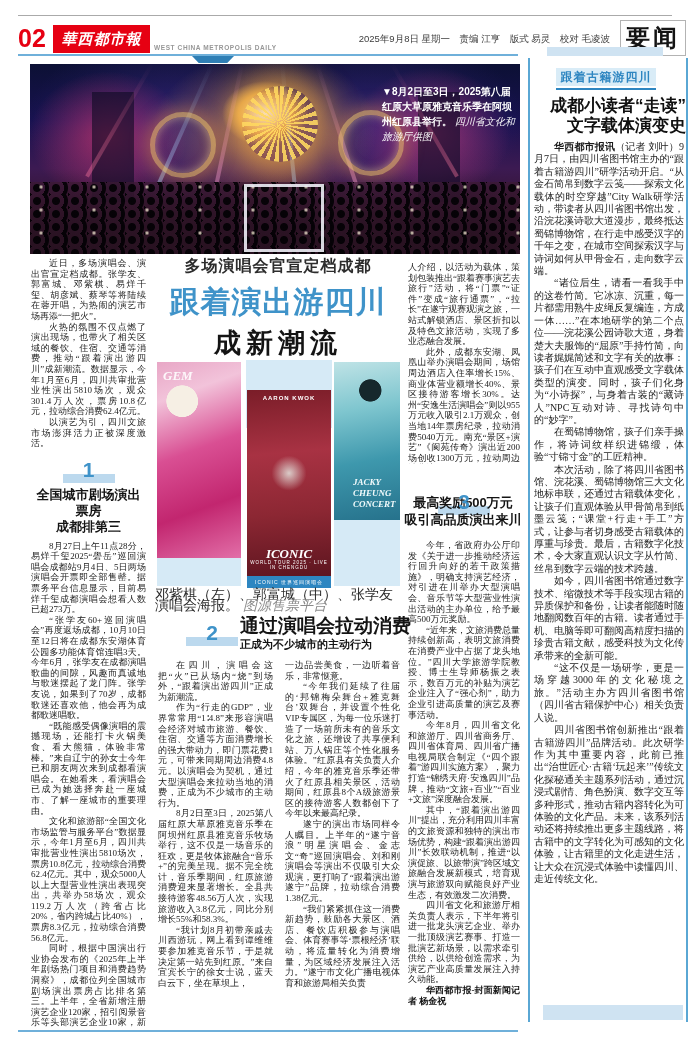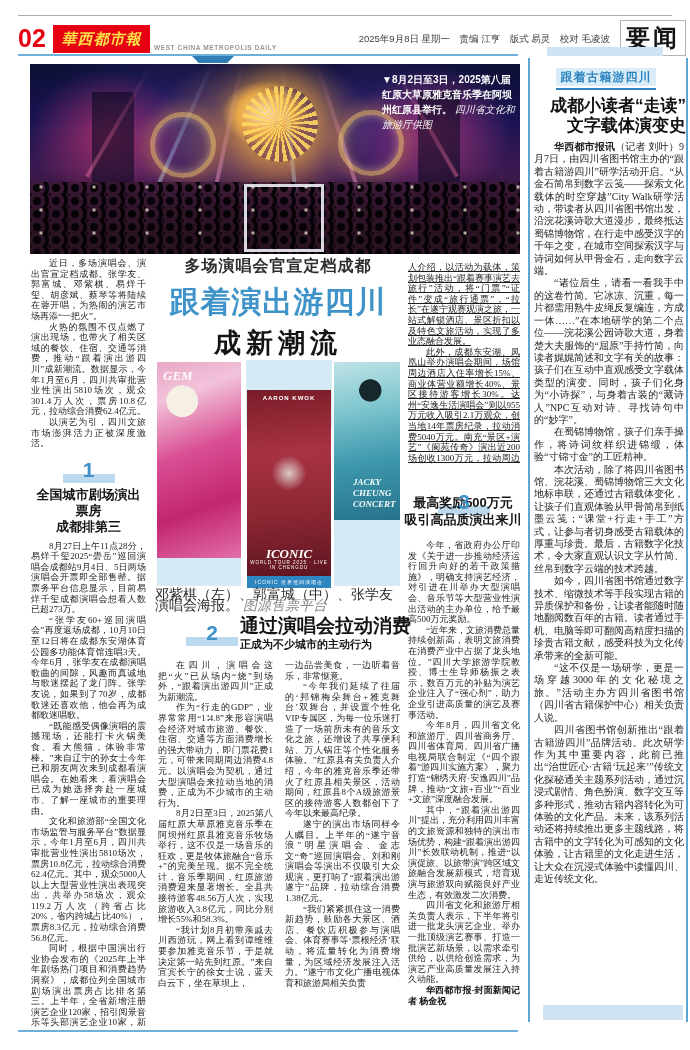--- a/index.html
+++ b/index.html
@@ -5,21 +5,21 @@
   html,body{margin:0;padding:0;background:#e9e9e9;}
   .page{position:relative;width:690px;height:1050px;background:#ffffff;margin:0 auto;
         overflow:hidden;font-family:"Liberation Serif",serif;color:#1c1c1c;}
   .abs{position:absolute;}
   .sans{font-family:"Liberation Sans",sans-serif;}
 
   
   .toprule{left:18px;top:15px;width:654px;height:1px;background:#aaaaaa;}
   .pagenum{left:18px;top:24px;font:bold 25px "Liberation Sans",sans-serif;color:#e60012;}
   .redbox{left:53px;top:25px;width:97px;height:28px;background:#e60012;display:flex;align-items:center;justify-content:center;}
-  .redbox span{font:bold italic 15px "Liberation Serif",serif;color:#fde047;letter-spacing:1px;}
+  .redbox span{font:bold italic 15px "Liberation Serif",serif;color:#ffffff;letter-spacing:1px;}
   .enname{left:154px;top:44px;font:bold 6.5px "Liberation Sans",sans-serif;color:#979797;letter-spacing:.6px;}
   .dateline{left:280px;top:33px;width:330px;text-align:right;font:9.5px "Liberation Sans",sans-serif;color:#3d3d3d;}
   .yaowen{left:620px;top:20px;width:64px;height:34px;border:1px solid #b3b3b3;display:flex;align-items:center;justify-content:center;
           font:bold 24px "Liberation Sans",sans-serif;color:#141414;letter-spacing:3px;}
 
   
   .mainbox-top{left:18px;top:54px;width:500px;height:2px;background:#6fb0da;}
   .mainbox-tab{left:192px;top:56px;width:42px;height:7px;background:#2f7fb5;clip-path:polygon(0 0,100% 0,84% 100%,16% 100%);}
   .mainbox-bottom{left:18px;top:1030px;width:500px;height:2px;background:#6fb0da;}
 
@@ -41,21 +41,21 @@
   .beam{position:absolute;top:0;width:4px;height:130px;transform-origin:top center;
       background:linear-gradient(rgba(170,215,255,0), rgba(170,215,255,.45));}
   .speaker{position:absolute;width:42px;height:110px;background:rgba(12,10,34,.6);}
   .crowd{position:absolute;left:0;bottom:0;width:100%;height:72px;
     background:
       radial-gradient(circle 1.2px at 11px 5px, rgba(255,245,220,.95), rgba(255,245,220,0) 2.5px),
       repeating-radial-gradient(circle at 7px 6px, rgba(5,2,6,.95) 0 3.5px, rgba(64,28,52,.55) 4.5px 8px),
       linear-gradient(180deg, rgba(40,16,40,.25), #120711 60%, #0b0509);
     background-size:53px 23px,19px 13px,100% 100%;}
   .truss{position:absolute;left:214px;bottom:2px;width:74px;height:62px;border:3px solid rgba(238,238,246,.9);}
-  .photo-cap{position:absolute;right:4px;top:8px;width:134px;color:#fff;
+  .photo-cap{position:absolute;right:4px;top:20px;width:134px;color:#fff;
       font:bold 10px "Liberation Sans",sans-serif;line-height:15px;text-align:left;}
   .photo-cap .credit{font-weight:normal;font-style:italic;font-family:"Liberation Serif",serif;opacity:.95;}
 
   
   .headline{left:150px;top:256px;width:256px;text-align:center;}
   .kicker{font:bold 16px "Liberation Sans",sans-serif;color:#2d2d2d;letter-spacing:1px;}
   .h-blue{font:bold 30px "Liberation Sans",sans-serif;color:#3f93c9;letter-spacing:1px;margin-top:5px;}
   .h-black{font:bold 27px "Liberation Sans",sans-serif;color:#141414;letter-spacing:5px;margin-top:2px;}
 
   
@@ -222,21 +222,21 @@
   </div>
   <div class="col" id="col3" style="left:285px;top:660px;width:115px;height:368px;">
     <div>
         <p class="para">一边品尝美食，一边听着音乐，非常惬意。</p>
         <p class="para">“今年我们延续了往届的‘邦锦梅朵舞台+雅克舞台’双舞台，并设置个性化VIP专属区，为每一位乐迷打造了一场前所未有的音乐文化之旅，还增设了共享便利站、万人锅庄等个性化服务体验。”红原县有关负责人介绍，今年的雅克音乐季还带火了红原县相关景区，活动期间，红原县8个A级旅游景区的接待游客人数都创下了今年以来最高纪录。</p>
         <p class="para">遂宁的演出市场同样令人瞩目。上半年的“遂宁音浪”明星演唱会、金志文“奇”巡回演唱会、刘和刚演唱会等演出不仅吸引大众观演，更打响了“跟着演出游遂宁”品牌，拉动综合消费1.38亿元。</p>
         <p class="para">“我们紧紧抓住这一消费新趋势，鼓励各大景区、酒店、餐饮店积极参与演唱会、体育赛事等‘票根经济’联动，将流量转化为消费增量，为区域经济发展注入活力。”遂宁市文化广播电视体育和旅游局相关负责</p>
       </div>
   </div>
 
-  <div class="col" id="col4top" style="left:408px;top:262px;width:112px;height:202px;text-decoration:underline;">
+  <div class="col" id="col4top" style="left:408px;top:262px;width:112px;height:202px;">
     <div>
         <p class="para">人介绍，以活动为载体，策划包装推出“跟着赛事演艺去旅行”活动，将“门票”“证件”变成“旅行通票”，“拉长”在遂宁观赛观演之旅，一站式解锁酒店、景区折扣以及特色文旅活动，实现了多业态融合发展。</p>
         <p class="para">此外，成都东安湖、凤凰山举办演唱会期间，场馆周边酒店入住率增长15%、商业体营业额增长40%、景区接待游客增长30%。达州“安逸生活演唱会”则以955万元收入吸引2.1万观众，创当地14年票房纪录，拉动消费5040万元。南充“景区+演艺”《阆苑传奇》演出近200场创收1300万元，拉动周边消费达3000万元。</p>
       </div>
   </div>
   <div class="abs secnum s3num">
     <div class="numbar"></div>
     <div class="num">3</div>
   </div>
   <div class="abs sectitle s3t">

